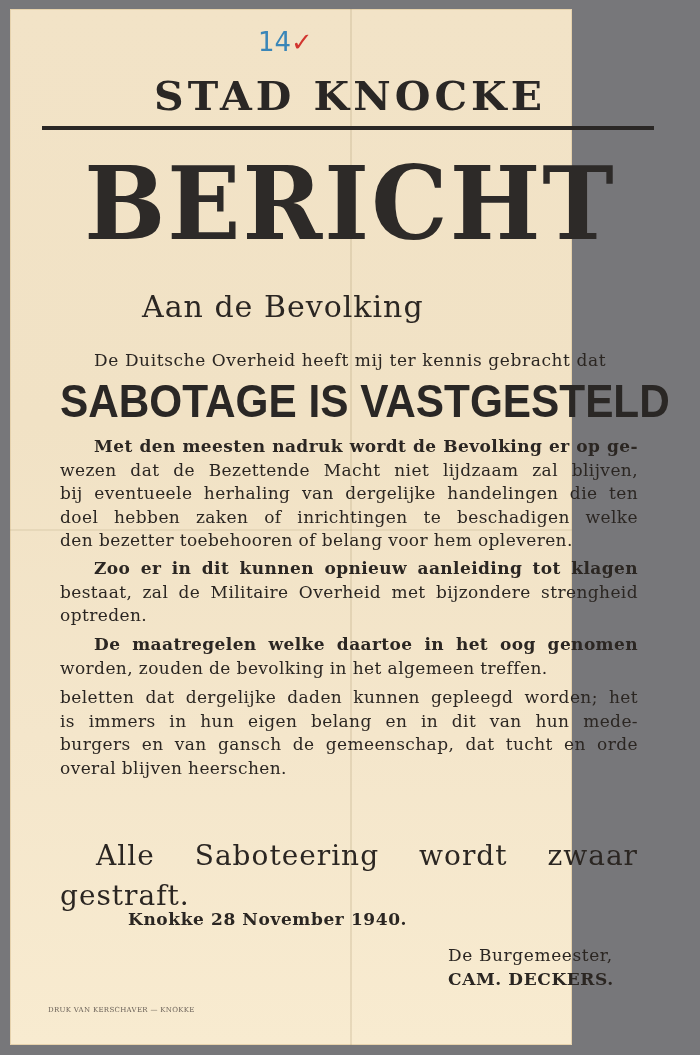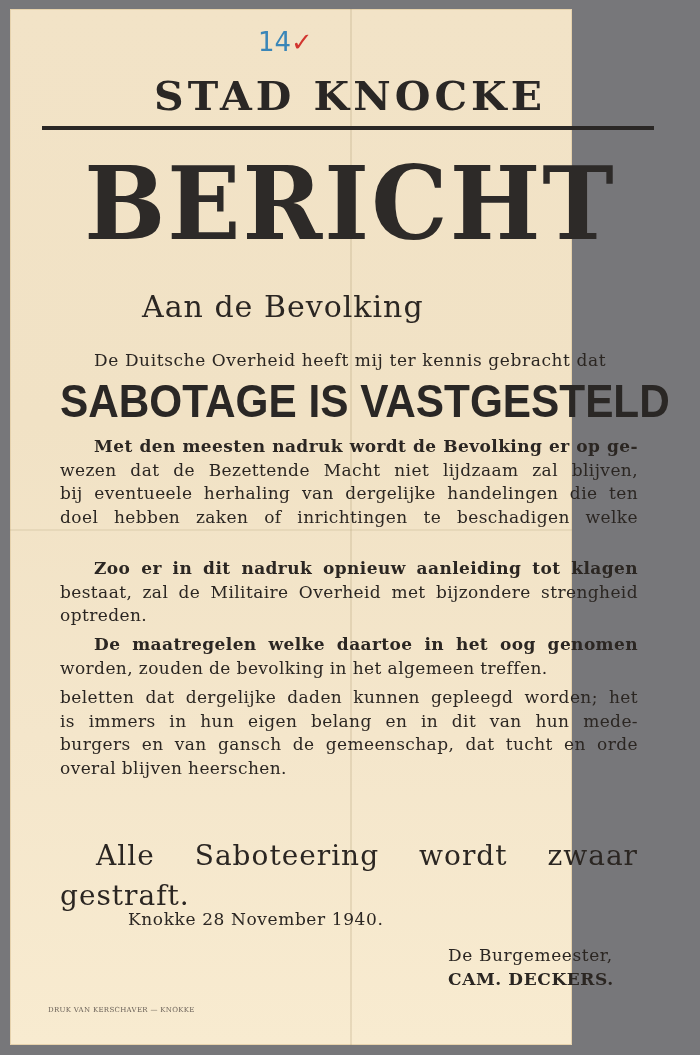--- a/index.html
+++ b/index.html
@@ -66,21 +66,21 @@
     .p1 { top: 426px; }
     .p2 { top: 548px; }
     .p3 { top: 624px; }
     .p4 { top: 677px; }
     .big {
       position: absolute; left: 50px; width: 578px; top: 798px;
       font-size: 28px; line-height: 40px; letter-spacing: 1px; color: #2b2622;
     }
     .big .line { display: block; white-space: nowrap; }
     .big .line.indent { padding-left: 36px; text-align: justify; text-align-last: justify; margin-top: 29px; }
-    .date { left: 118px; top: 900px; font-size: 17px; letter-spacing: 0.6px; }
+    .date { left: 118px; top: 900px; font-size: 17px; letter-spacing: 0.6px; font-weight: bold; }
     .sig1 { left: 438px; top: 936px; font-size: 17px; letter-spacing: 0.6px; }
     .sig2 { left: 438px; top: 960px; font-size: 17px; letter-spacing: 0.6px; font-weight: 700; }
     .printer {
       left: 38px; top: 997px; font-size: 7px; letter-spacing: 0.3px; color: #6a6158;
       font-family: "DejaVu Serif", serif;
     }
   </style>
 </head>
 <body>
 
@@ -101,24 +101,25 @@
 
   <div class="el intro">De Duitsche Overheid heeft mij ter kennis gebracht dat</div>
 
   <div class="el sabotage">SABOTAGE IS VASTGESTELD</div>
 
   <div class="para p1">
     <span class="line indent">Met den meesten nadruk wordt de Bevolking er op ge-</span>
     <span class="line">wezen dat de Bezettende Macht niet lijdzaam zal blijven,</span>
     <span class="line">bij eventueele herhaling van dergelijke handelingen die ten</span>
     <span class="line">doel hebben zaken of inrichtingen te beschadigen welke</span>
+    <span class="line last">den bezetter toebehooren of belang voor hem opleveren.</span>
   </div>
 
   <div class="para p2">
-    <span class="line indent">Zoo er in dit nadruk opnieuw aanleiding tot klagen</span>
+    <span class="line indent">Zoo er in dit kunnen opnieuw aanleiding tot klagen</span>
     <span class="line">bestaat, zal de Militaire Overheid met bijzondere strengheid</span>
     <span class="line last">optreden.</span>
   </div>
 
   <div class="para p3">
     <span class="line indent">De maatregelen welke daartoe in het oog genomen</span>
     <span class="line last">worden, zouden de bevolking in het algemeen treffen.</span>
   </div>
 
   <div class="para p4">

